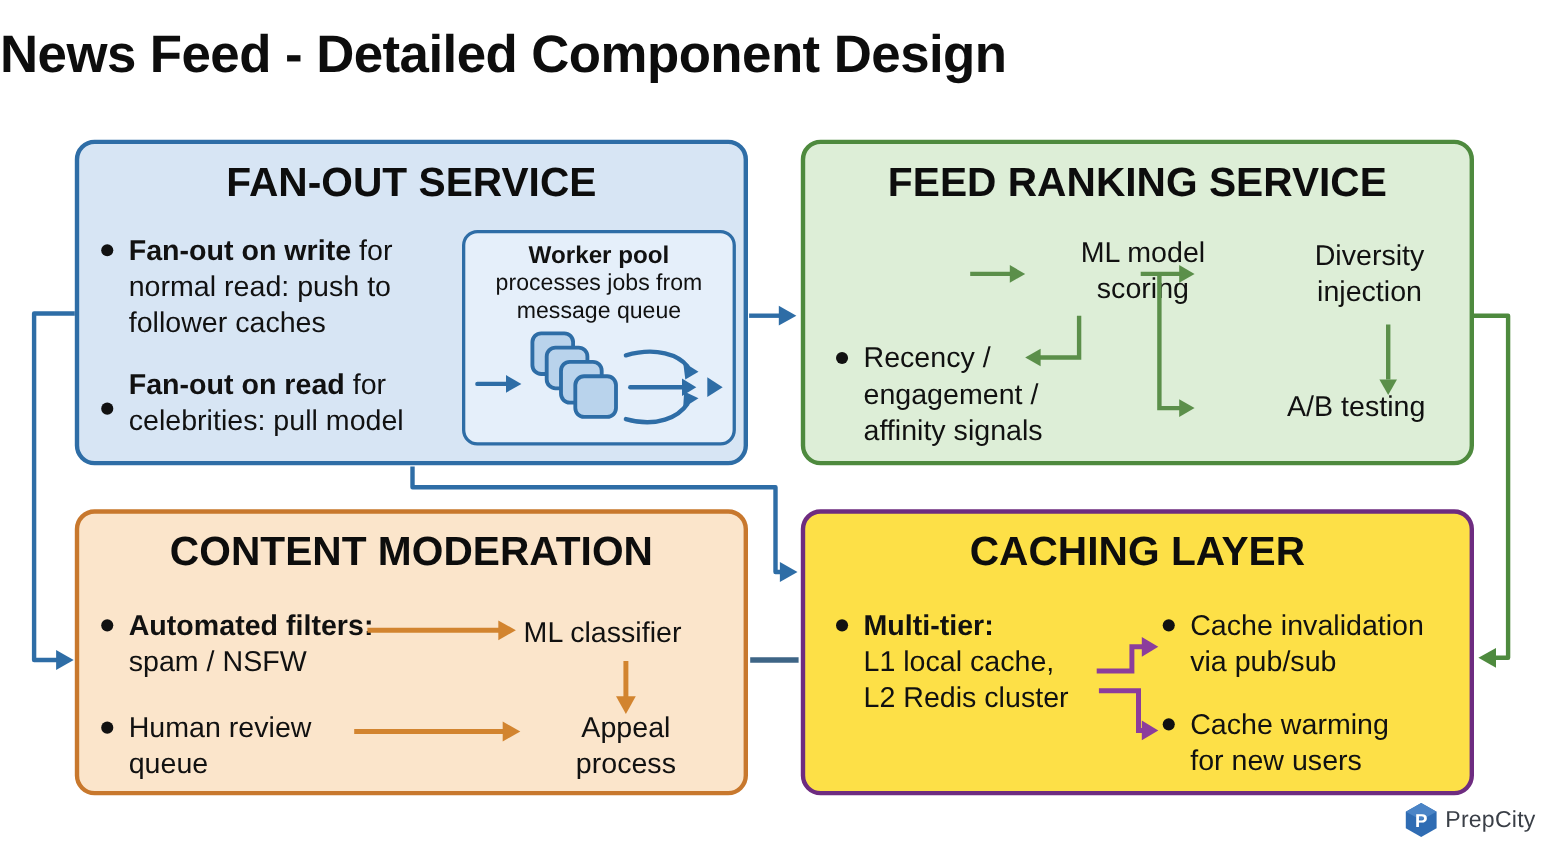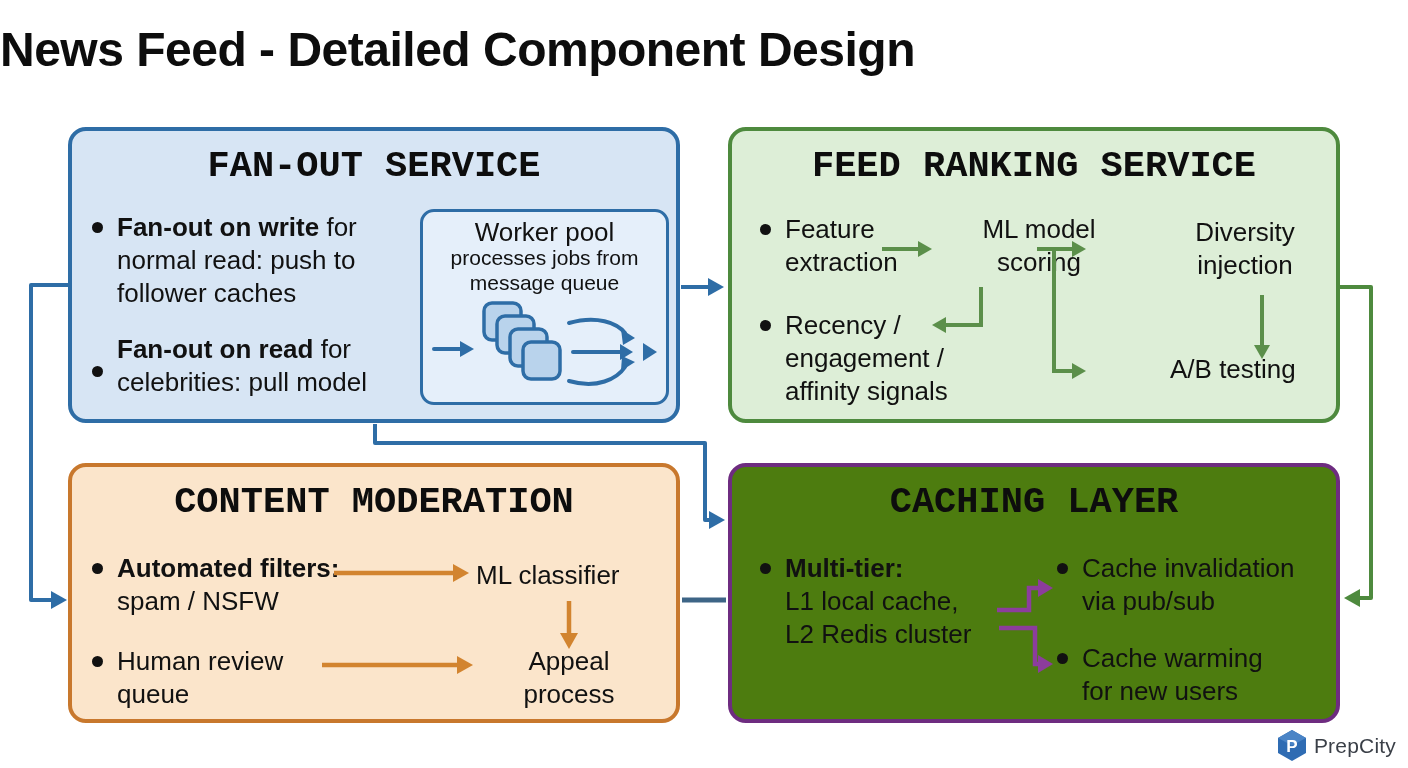--- a/index.html
+++ b/index.html
@@ -8,39 +8,39 @@
     position:relative; width:1408px; height:768px; overflow:hidden;
     background:#ffffff; color:#111;
     font-family:"Liberation Sans","DejaVu Sans",sans-serif;
   }
   .main-title {
     position:absolute; top:22px; left:0; width:100%;
     text-align:left; font-size:48px; font-weight:bold; letter-spacing:-0.5px; color:#0d0d0d;
   }
   .box { position:absolute; border-radius:18px; border:4px solid; }
   .box-title { position:absolute; top:14px; left:0; width:100%; text-align:center;
-    font-size:37px; font-weight:bold; letter-spacing:0px; color:#0d0d0d;font-family:Liberation Mono, monospace; }
+    font-size:37px; font-weight:bold; letter-spacing:0px; color:#0d0d0d; }
   .fanout   { left:68px;  top:127px; width:612px; height:296px; background:#d7e5f4; border-color:#2e6da6; }
   .ranking  { left:728px; top:127px; width:612px; height:296px; background:#ddeed7; border-color:#4e8a3e; }
   .moderate { left:68px;  top:463px; width:612px; height:260px; background:#fbe5cb; border-color:#c8782d; }
-  .caching  { left:728px; top:463px; width:612px; height:260px; background:#4d7c0f; border-color:#6e2c80; }
+  .caching  { left:728px; top:463px; width:612px; height:260px; background:#fde047; border-color:#6e2c80; }
 
   .blk { position:absolute; font-size:26px; line-height:33px; }
   .ctr { text-align:center; }
   .ln { display:block; }
   .b  { font-weight:bold; }
   .bullet { display:flex; }
   .dot { flex:0 0 auto; width:11px; height:11px; border-radius:50%; background:#111; margin:11px 14px 0 0; }
 
   .worker-box {
     position:absolute; left:348px; top:78px; width:249px; height:196px;
     background:#e5effa; border:3px solid #2e6da6; border-radius:14px; text-align:center;
     padding-top:7px;
   }
-  .worker-title { font-size:26px; font-weight:normal; line-height:26px; }
+  .worker-title { font-size:22px; font-weight:bold; line-height:26px; }
   .worker-sub   { font-size:21px; line-height:25px; }
 
   .ovl { position:absolute; left:0; top:0; pointer-events:none; }
   .footer {
     position:absolute; right:12px; bottom:6px; display:flex; align-items:center; gap:7px;
   }
   .brand-text { font-size:21px; color:#3a3f47; letter-spacing:0.2px; }
 </style>
 </head>
 <body>
@@ -93,27 +93,20 @@
           <rect x="81" y="32" width="37" height="37" rx="8"></rect>
           <rect x="94" y="45" width="37" height="37" rx="8"></rect>
         </g>
       </svg>
     </div>
   </div>
 
   <div class="box ranking">
     <div class="box-title">FEED RANKING SERVICE</div>
 
-    <div class="blk bullet" style="left:28px; top:82px;">
-      <span class="dot"></span>
-      <span>
-        <span class="ln">Feature</span>
-        <span class="ln">extraction</span>
-      </span>
-    </div>
 
     <div class="blk ctr" style="left:232px; top:82px; width:150px;">
       <span class="ln">ML model</span>
       <span class="ln">scoring</span>
     </div>
 
     <div class="blk ctr" style="left:438px; top:85px; width:150px;">
       <span class="ln">Diversity</span>
       <span class="ln">injection</span>
     </div>

